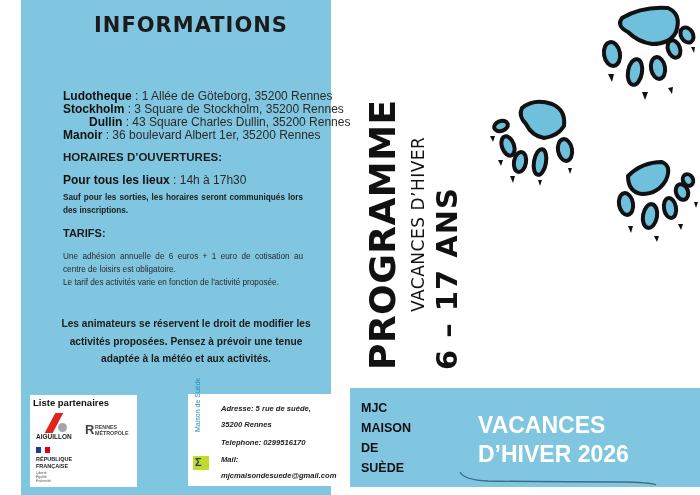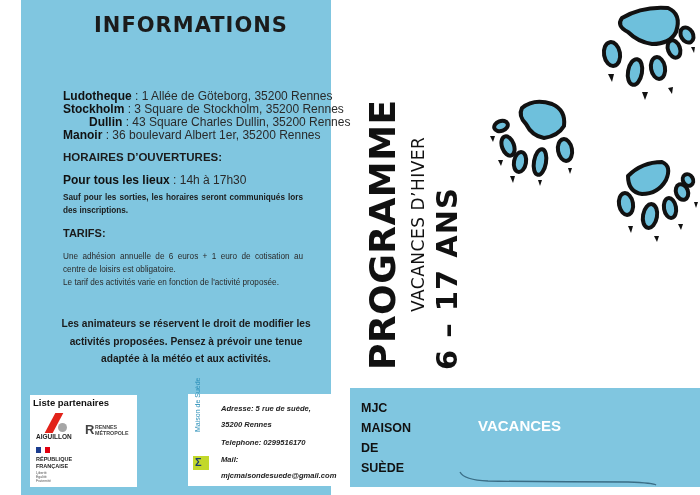--- a/index.html
+++ b/index.html
@@ -93,21 +93,21 @@
 
   .paw { position: absolute; }
 
   .bottom-band {
     position: absolute; left: 350px; top: 388px; width: 350px; height: 99px; background: #80c6e0;
   }
   .mjc-name {
     position: absolute; left: 361px; top: 398px; font-weight: bold; font-size: 12.5px; line-height: 20px; color: #111;
   }
   .vac-title {
-    position: absolute; left: 478px; top: 411px; font-weight: bold; font-size: 15px; line-height: 29px; color: #ffffff;
+    position: absolute; left: 478px; top: 411px; font-weight: bold; font-size: 23px; line-height: 29px; color: #ffffff;
   }
   .swoosh { position: absolute; left: 458px; top: 470px; }
 </style>
 </head>
 <body>
 
 <div class="left-panel">
   <div class="info-title">INFORMATIONS</div>
 
   <div class="addr-line" style="top:89px;"><b>Ludotheque</b><span> : 1 Allée de Göteborg, 35200 Rennes</span></div>
@@ -218,16 +218,17 @@
 
 <div class="bottom-band"></div>
 <div class="mjc-name">
   <div>MJC</div>
   <div>MAISON</div>
   <div>DE</div>
   <div>SUÈDE</div>
 </div>
 <div class="vac-title">
   <div>VACANCES</div>
+  <div>D’HIVER 2026</div>
 </div>
 <svg class="swoosh" width="200" height="16" viewBox="0 0 200 16">
   <path d="M2 2 Q6 10 30 11 Q100 12 170 12 Q196 13 198 15" stroke="#3a6e86" stroke-width="1.3" fill="none"></path>
 </svg>
 
 </body></html>

